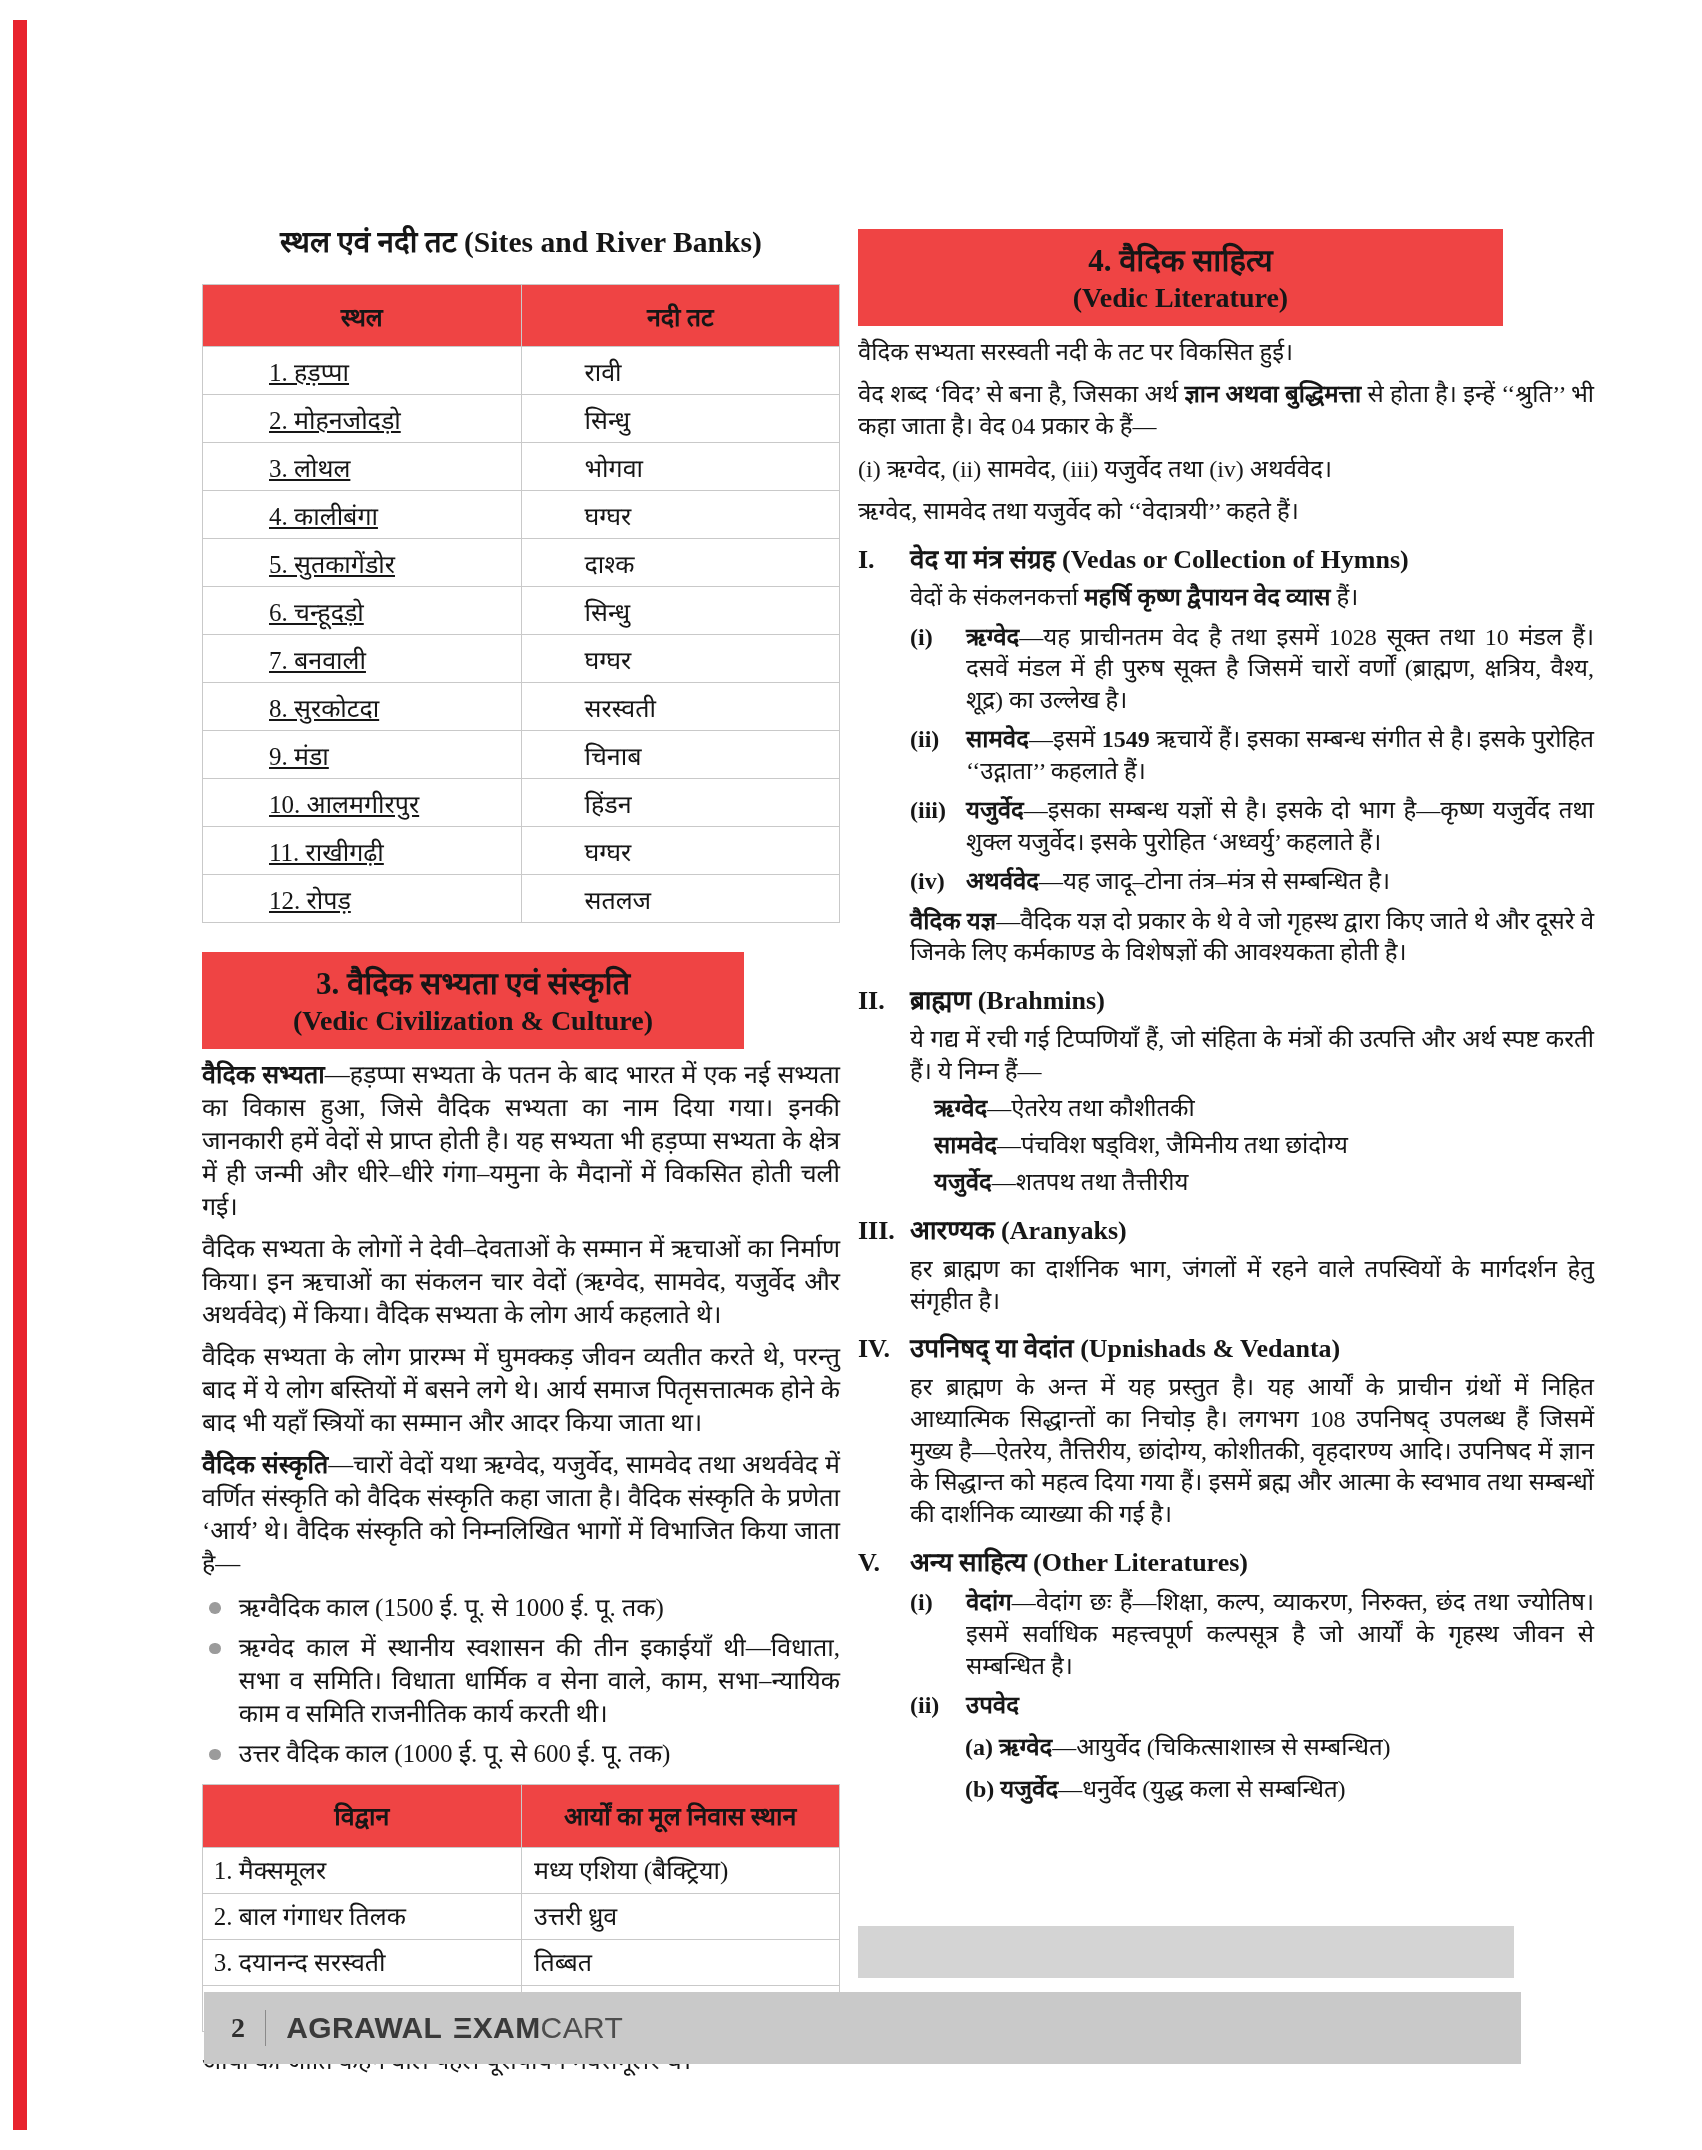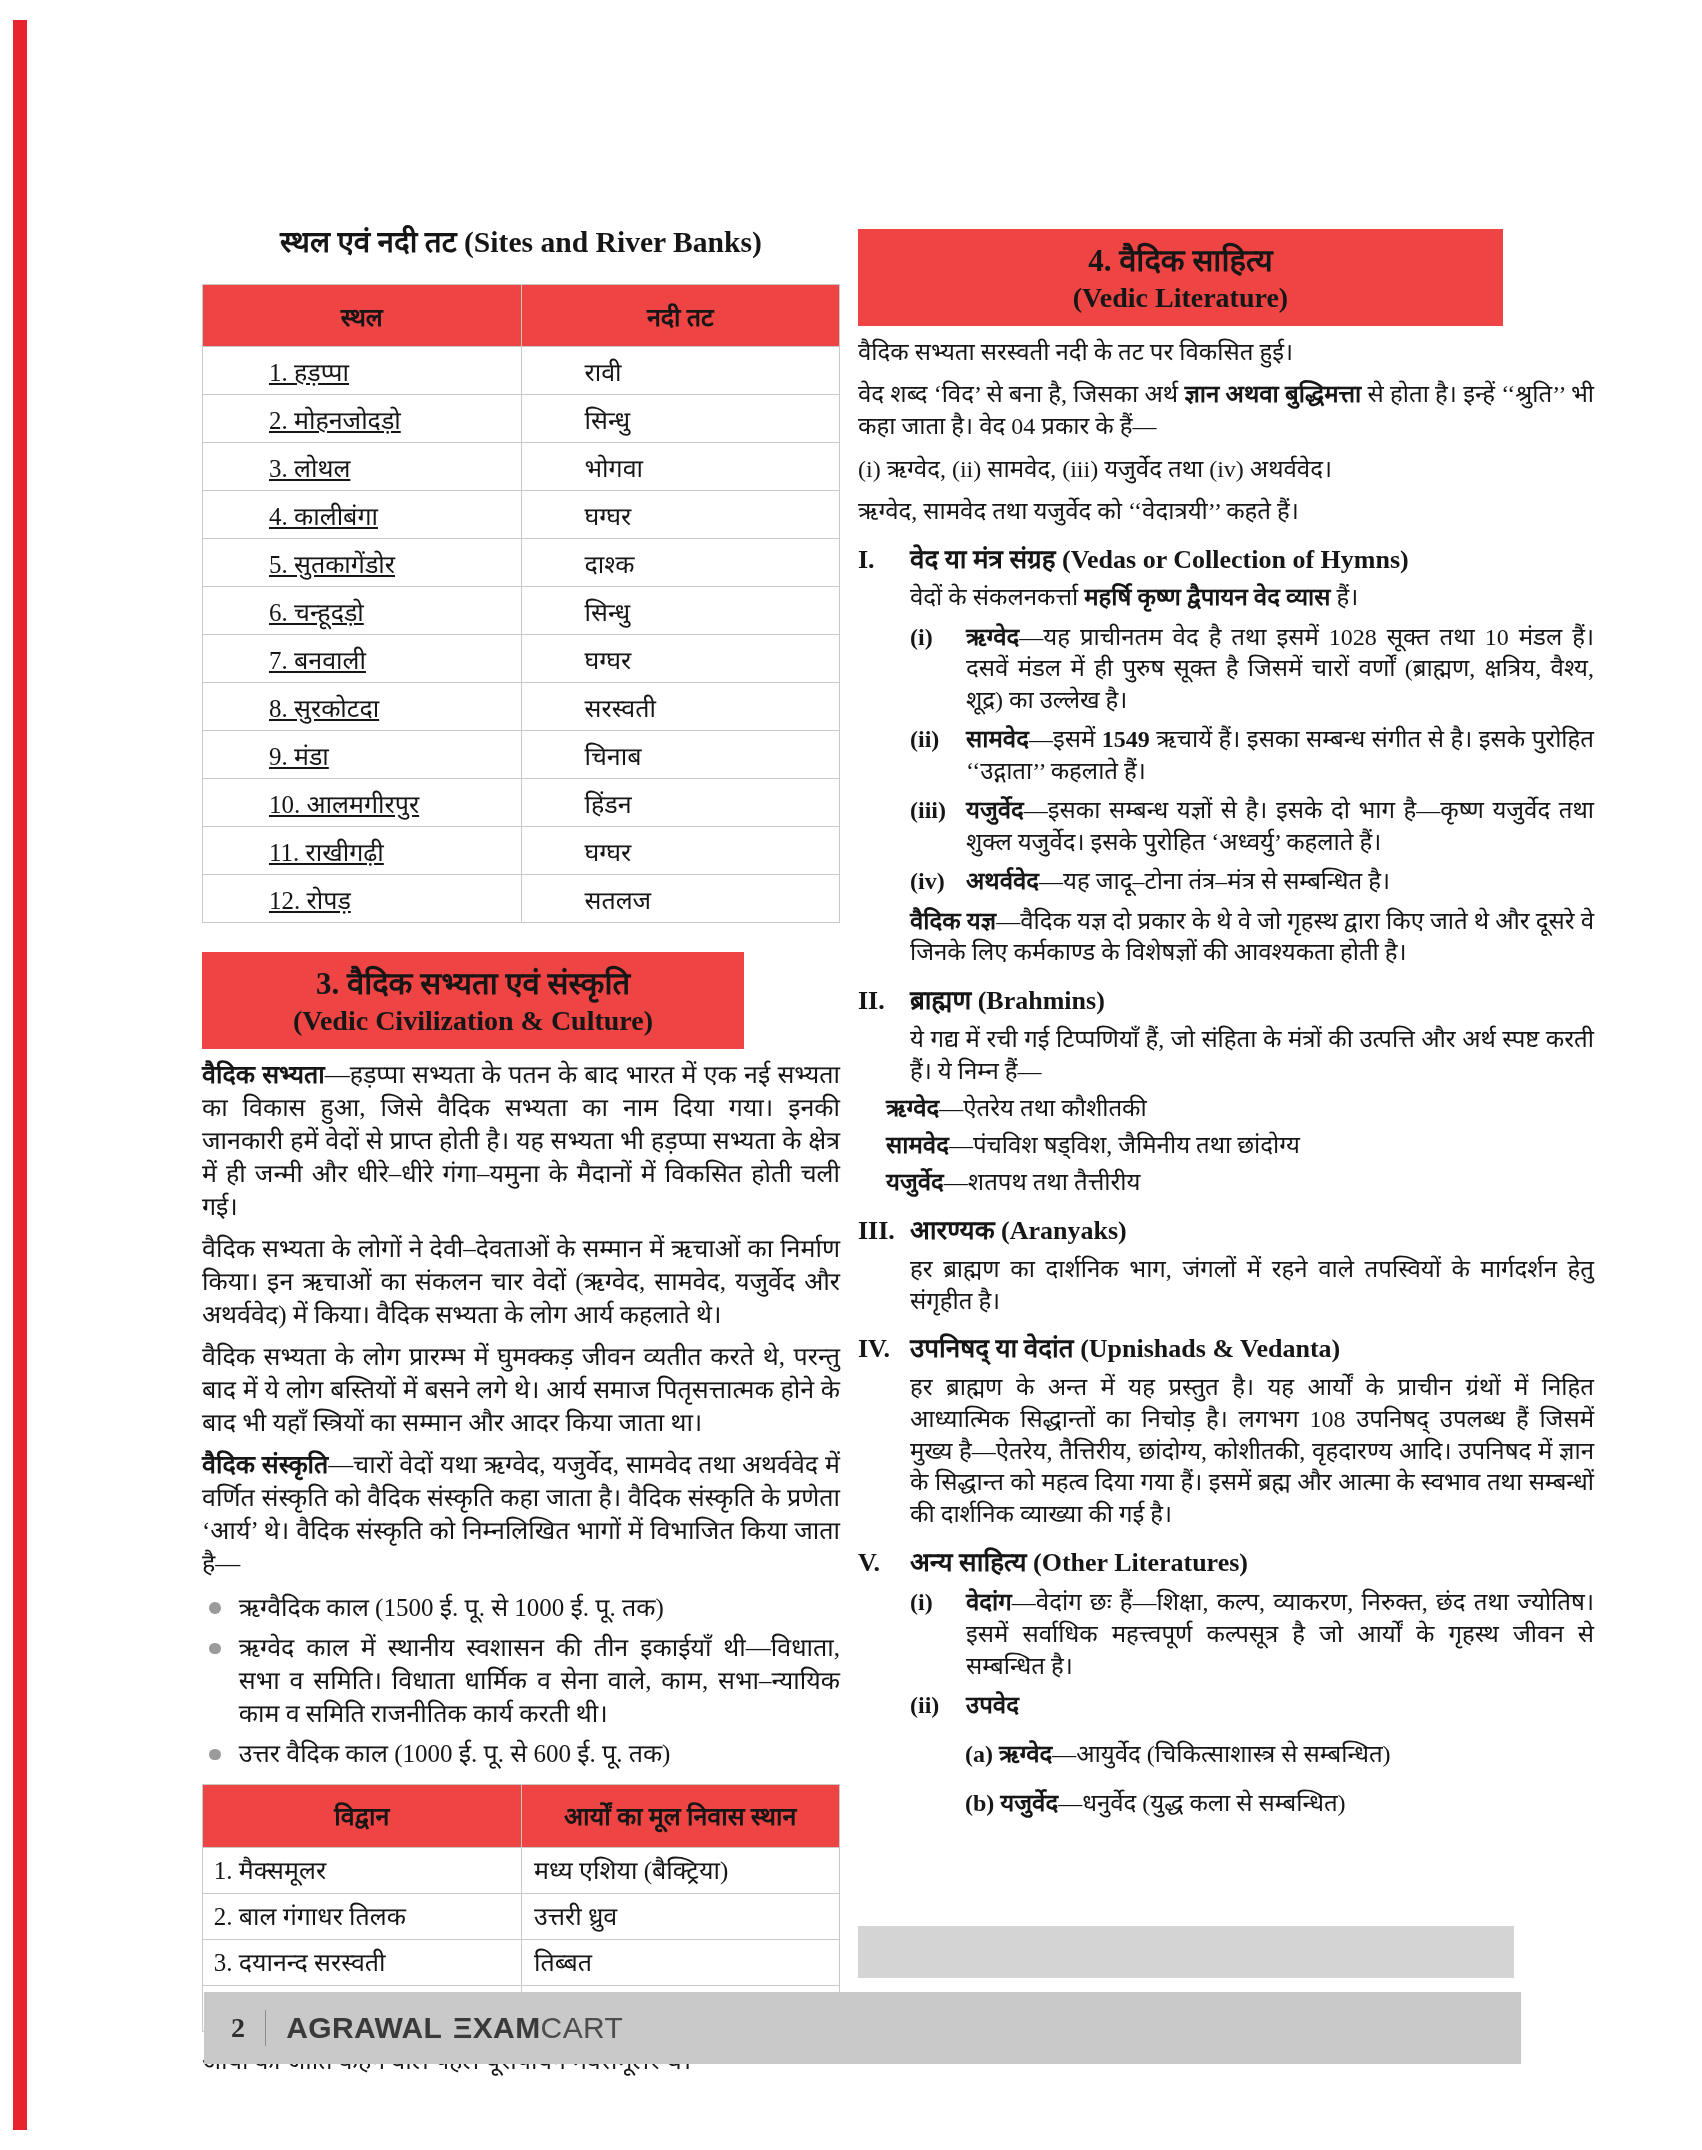--- a/index.html
+++ b/index.html
@@ -43,26 +43,26 @@
   .dot { flex:0 0 11.6px; width:11.6px; height:11.6px; border-radius:50%; background:#9b9b9b; margin:11.6px 18px 0 7.2px; }
   ul.bullets .btext { flex:1; text-align:justify; }
 
   .closing { margin-top:12.5px; font-size:25px; }
 
   .r-para { margin:10.7px 0 0 0; }
   .section { margin-top:14.3px; }
   .sec-head { display:flex; font-weight:bold; font-size:26px; margin-bottom:5.4px; }
   .sec-num { flex:0 0 52px; }
   .sec-body { margin-left:52px; }
-  .sec-list { margin-left:28px; margin-top:3.6px; }
+  .sec-list { margin-left:76px; margin-top:3.6px; }
   .sec-list div { margin-top:5.4px; }
   .item { display:flex; margin-top:7.2px; }
   .item-num { flex:0 0 56px; margin-left:52px; font-weight:bold; }
   .item-text { flex:1; text-align:justify; }
-  .subitem { margin-left:107px; margin-top:17px; }
+  .subitem { margin-left:107px; margin-top:10px; }
 
   .next-strip { position:absolute; left:858px; top:1926px; width:656px; height:52px; background:#d4d4d4; }
 
   .footer {
     position:absolute; left:204px; top:1992px; width:1317px; height:72px; background:#c9c9c9;
     display:flex; align-items:center; box-sizing:border-box; padding-left:27px;
   }
   .pgnum { font-size:28px; font-weight:bold; color:#2e2e2e; }
   .fdiv { width:1.8px; height:36px; background:#8a8a8a; margin:0 19.7px; }
   .brand { font-family:"Liberation Sans","DejaVu Sans",sans-serif; font-size:30px; letter-spacing:0.4px; }

